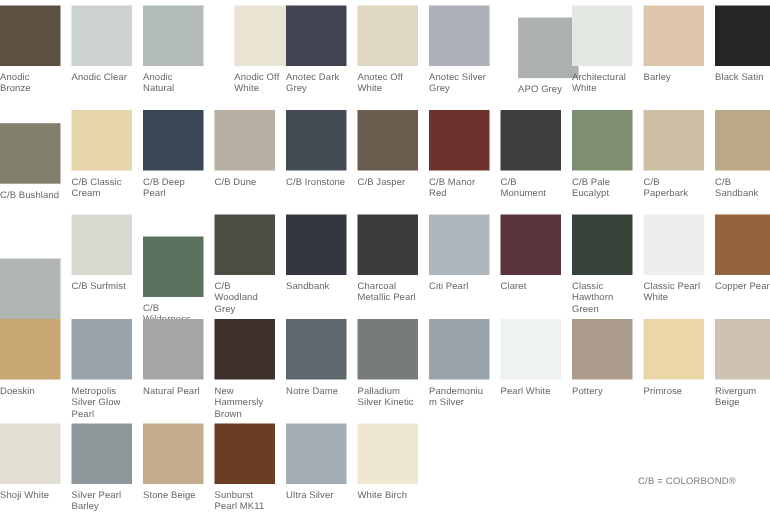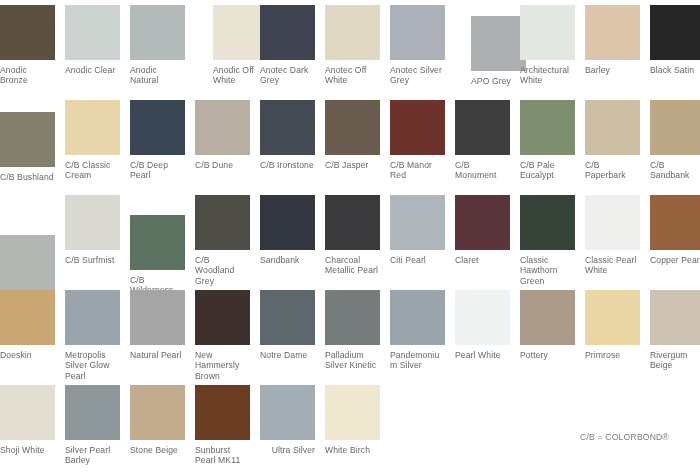--- a/index.html
+++ b/index.html
@@ -230,21 +230,21 @@
       <div class="swatch-label">Silver Pearl Barley</div>
     </div>
     <div class="swatch-cell" style="left: 130px; top: 385px;">
       <div class="swatch-chip" style="background: rgb(195, 171, 141);"></div>
       <div class="swatch-label">Stone Beige</div>
     </div>
     <div class="swatch-cell" style="left: 195px; top: 385px;">
       <div class="swatch-chip" style="background: rgb(107, 62, 36);"></div>
       <div class="swatch-label">Sunburst Pearl MK11</div>
     </div>
-    <div class="swatch-cell" style="left: 260px; top: 385px; text-align: right;">
+    <div class="swatch-cell" style="left: 260px; top: 385px;">
       <div class="swatch-chip" style="background: rgb(163, 173, 182);"></div>
       <div class="swatch-label">Ultra Silver</div>
     </div>
     <div class="swatch-cell" style="left: 325px; top: 385px;">
       <div class="swatch-chip" style="background: rgb(240, 231, 209);"></div>
       <div class="swatch-label">White Birch</div>
     </div>
   </div>
 
 <div class="footer-note">C/B = COLORBOND®</div>

